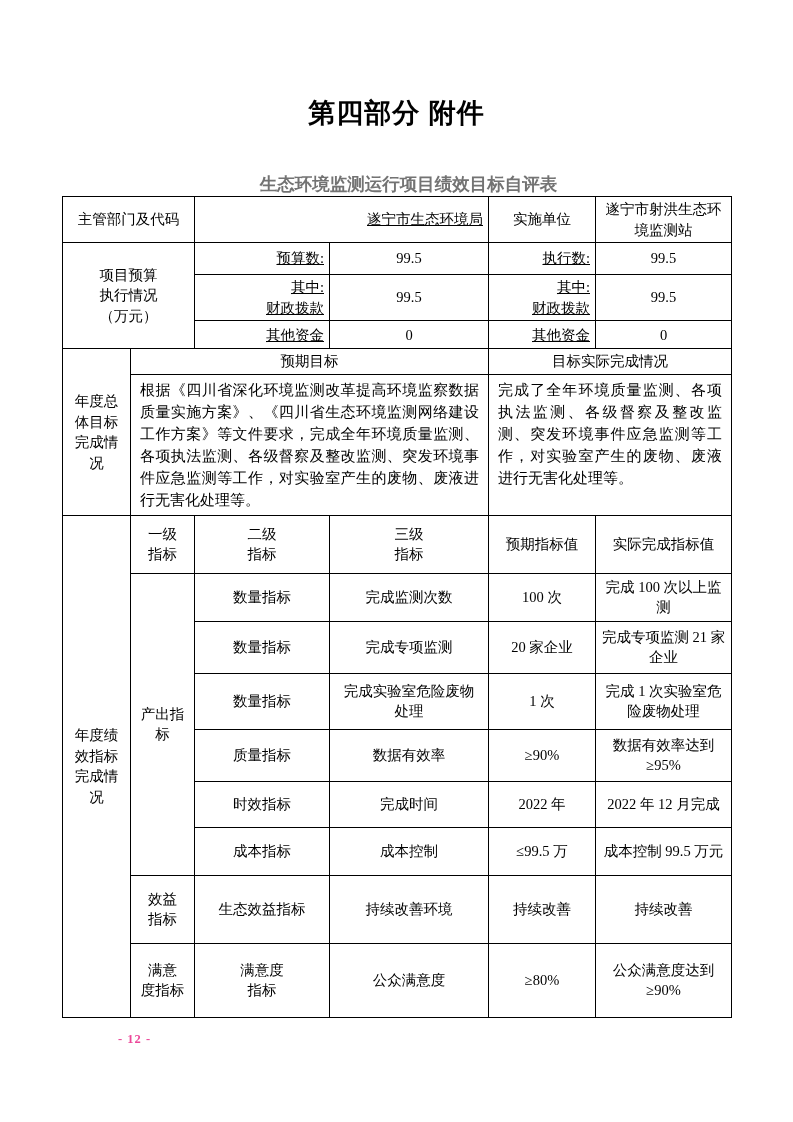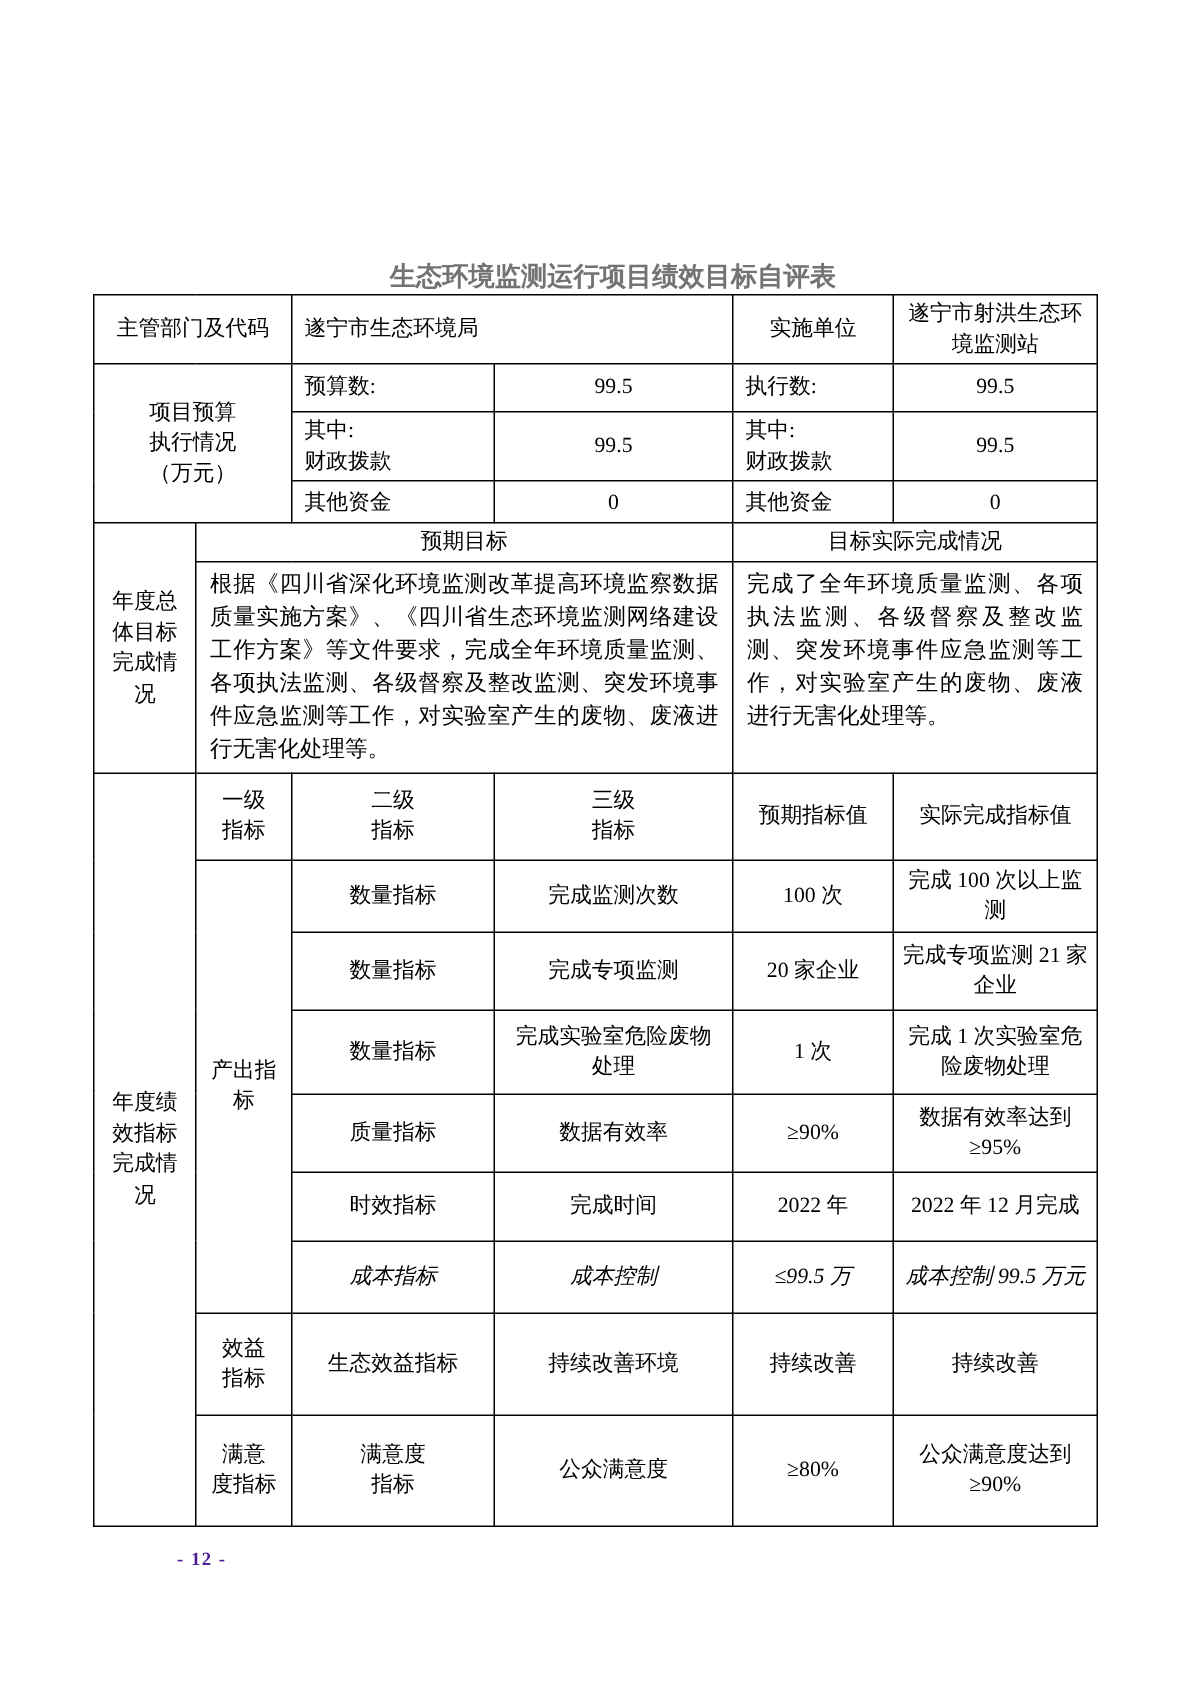--- a/index.html
+++ b/index.html
@@ -46,57 +46,58 @@
     border: 1px solid #000000;
     padding: 2px 5px;
     font-size: 14.5px;
     line-height: 1.42;
     text-align: center;
     vertical-align: middle;
     white-space: pre-line;
     color: #000000;
     overflow: hidden;
   }
-  table.eval-table td.left { text-align: left; padding-left: 8px; }
+  table.eval-table td.left { text-align: right; padding-left: 8px; text-decoration: underline; }
   table.eval-table td.goal-text {
     text-align: justify;
     vertical-align: top;
     padding: 4px 9px;
     font-size: 15px;
     line-height: 22px;
   }
   tr.r-a { height: 44px; padding-left: 28px; }
   tr.r-b { height: 32px; }
   tr.r-c { height: 42px; }
   tr.r-d { height: 28px; }
   tr.r-e { height: 22px; }
   tr.r-f { height: 120px; }
   tr.r-g { height: 58px; }
   tr.r-h { height: 48px; }
   tr.r-i { height: 52px; }
   tr.r-j { height: 56px; }
   tr.r-k { height: 52px; margin-left: 19px; }
   tr.r-l { height: 46px; }
-  tr.r-m { height: 48px; font-style: italic; }
+  tr.r-m { height: 48px; }
   tr.r-n { height: 68px; }
   tr.r-o { height: 74px; }
   .page-number {
     position: absolute;
     left: 118px; top: 1032px;
     font-size: 12.5px;
     font-weight: bold;
     letter-spacing: 1px;
-    color: #4c1d95;
+    color: #ec4899;
   }
 </style>
 </head>
 <body>
 
 <div class="page">
 
+  <h1 class="doc-title">第四部分 附件</h1>
   <h2 class="doc-subtitle">生态环境监测运行项目绩效目标自评表</h2>
 
   <table class="eval-table">
     <colgroup>
       <col style="width:68px">
         <col style="width:64px">
         <col style="width:135px">
       <col style="width:159px">
         <col style="width:107px">
         <col style="width:136px">

